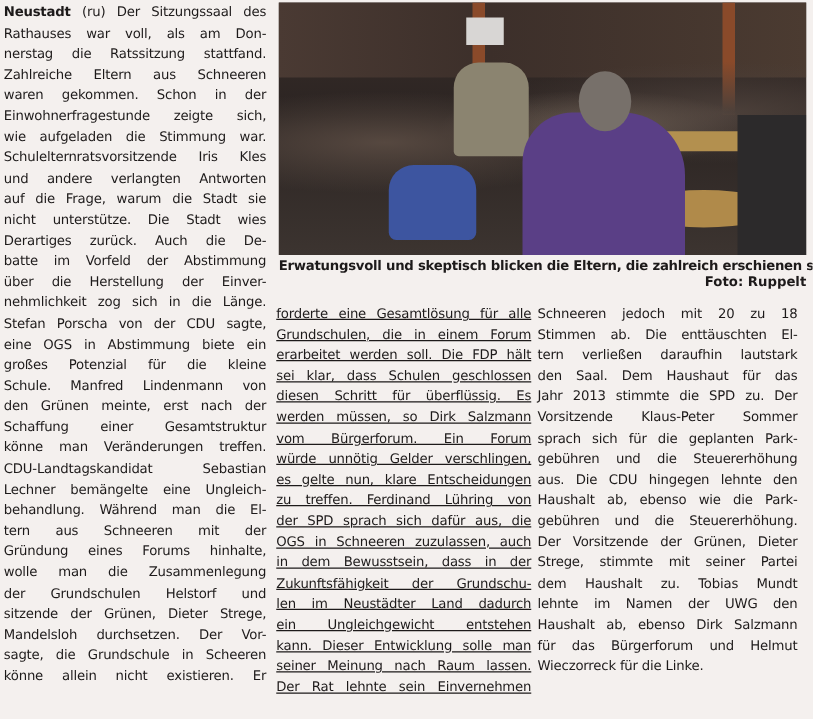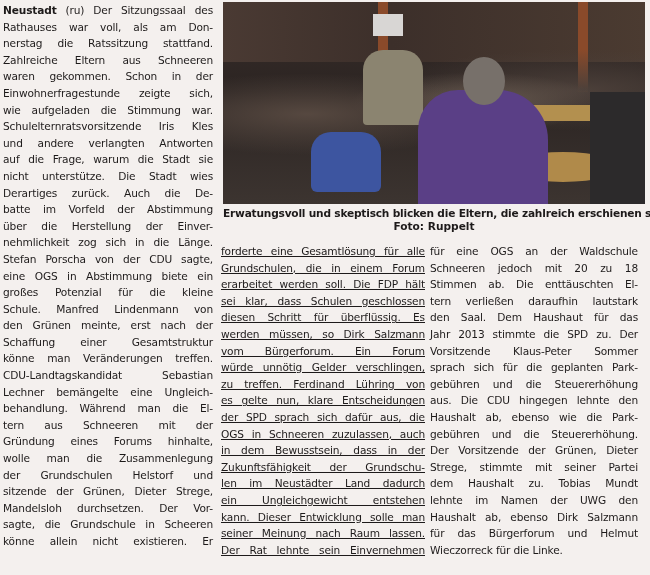--- a/index.html
+++ b/index.html
@@ -39,21 +39,21 @@
   .photo .table2 { position:absolute; left:295px; top:103px; width:110px; height:16px; background:#b3904f; }
   .photo .blue { position:absolute; left:88px; top:130px; width:70px; height:60px; background:#3d55a0; border-radius: 20px 20px 6px 6px; }
   .photo .coat { position:absolute; left:140px; top:48px; width:60px; height:75px; background:#8b8470; border-radius: 20px 20px 4px 4px; }
   .photo .right { position:absolute; right:0; top:90px; width:55px; height:112px; background:#2c2a2b; }
   .photo .whiteboard { position:absolute; left:150px; top:12px; width:30px; height:22px; background:#d8d6d4; }
   .caption {
     position: absolute; left: 223px; top: 207px; width: 422px;
     font-size: 10.6px; line-height: 13px; font-weight: bold; color: #1d1a1a;
   }
   .caption .c1 { display:block; text-align: right; white-space: nowrap; letter-spacing: -0.2px; }
-  .caption .c2 { display:block; text-align: center; }
+  .caption .c2 { display:block; text-align: right; }
 </style>
 </head>
 <body>
 
 <div class="photo" title="Crowd of parents at city council meeting">
   <div class="wall"></div>
   <div class="pillar" style="left:155px"></div>
   <div class="pillar" style="left:355px"></div>
   <div class="whiteboard"></div>
   <div class="crowd"></div>
@@ -108,34 +108,33 @@
   </div>
 <div class="col" id="col2">
     <span class="line">forderte eine Gesamtlösung für alle</span>
     <span class="line">Grundschulen, die in einem Forum</span>
     <span class="line">erarbeitet werden soll. Die FDP hält</span>
     <span class="line">sei klar, dass Schulen geschlossen</span>
     <span class="line">diesen Schritt für überflüssig. Es</span>
     <span class="line">werden müssen, so Dirk Salzmann</span>
     <span class="line">vom Bürgerforum. Ein Forum</span>
     <span class="line">würde unnötig Gelder verschlingen,</span>
+    <span class="line">es gelte nun, klare Entscheidungen</span>
     <span class="line">zu treffen. Ferdinand Lühring von</span>
-    <span class="line">es gelte nun, klare Entscheidungen</span>
     <span class="line">der SPD sprach sich dafür aus, die</span>
     <span class="line">OGS in Schneeren zuzulassen, auch</span>
     <span class="line">in dem Bewusstsein, dass in der</span>
     <span class="line">Zukunftsfähigkeit der Grundschu-</span>
     <span class="line">len im Neustädter Land dadurch</span>
     <span class="line">ein Ungleichgewicht entstehen</span>
     <span class="line">kann. Dieser Entwicklung solle man</span>
     <span class="line">seiner Meinung nach Raum lassen.</span>
     <span class="line">Der Rat lehnte sein Einvernehmen</span>
   </div>
 <div class="col" id="col3">
-    <span class="line">für eine OGS an der Waldschule</span>
     <span class="line">Schneeren jedoch mit 20 zu 18</span>
     <span class="line">Stimmen ab. Die enttäuschten El-</span>
     <span class="line">tern verließen daraufhin lautstark</span>
     <span class="line">den Saal. Dem Haushaut für das</span>
     <span class="line">Jahr 2013 stimmte die SPD zu. Der</span>
     <span class="line">Vorsitzende Klaus-Peter Sommer</span>
     <span class="line">sprach sich für die geplanten Park-</span>
     <span class="line">gebühren und die Steuererhöhung</span>
     <span class="line">aus. Die CDU hingegen lehnte den</span>
     <span class="line">Haushalt ab, ebenso wie die Park-</span>

